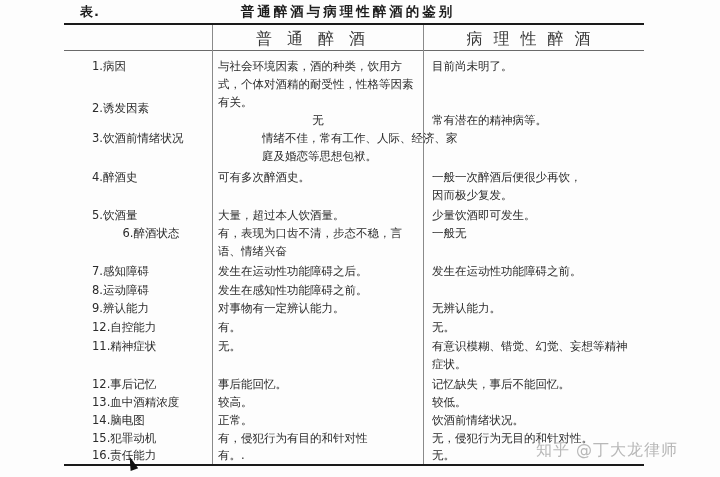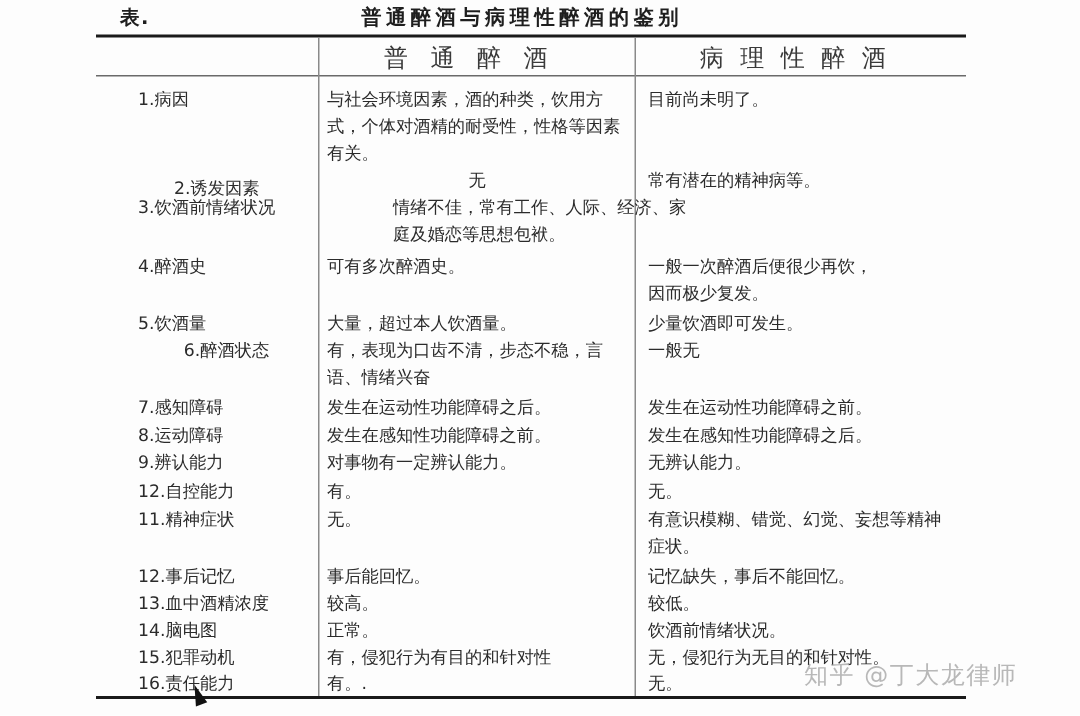--- a/index.html
+++ b/index.html
@@ -57,21 +57,21 @@
   <div class="vline" style="left:212px; top:25px; height:439px;"></div>
   <div class="vline" style="left:423px; top:25px; height:439px;"></div>
 
   <div class="head-cell" style="left:214px; width:208px;">普通醉酒</div>
   <div class="head-cell" style="left:425px; width:218px; letter-spacing:11px;">病理性醉酒</div>
 
   <div class="cell col-a" style="top:57px;">1.病因</div>
   <div class="cell col-b" style="top:57px;">与社会环境因素，酒的种类，饮用方式，个体对酒精的耐受性，性格等因素有关。</div>
   <div class="cell col-c" style="top:57px;">目前尚未明了。</div>
 
-  <div class="cell col-a" style="top:116px;margin-left:24px;">2.诱发因素</div>
+  <div class="cell col-a" style="top:99px;">2.诱发因素</div>
   <div class="cell col-b center" style="top:111px;">无</div>
   <div class="cell col-c" style="top:111px;">常有潜在的精神病等。</div>
 
   <div class="cell col-a" style="top:129px;">3.饮酒前情绪状况</div>
   <div class="cell col-b" style="top:129px;margin-left:44px;">情绪不佳，常有工作、人际、经济、家庭及婚恋等思想包袱。</div>
 
   <div class="cell col-a" style="top:168px;">4.醉酒史</div>
   <div class="cell col-b" style="top:168px;">可有多次醉酒史。</div>
   <div class="cell col-c" style="top:168px; width:160px;">一般一次醉酒后便很少再饮，因而极少复发。</div>
 
@@ -82,21 +82,20 @@
   <div class="cell col-a" style="top:224px;text-align:center;">6.醉酒状态</div>
   <div class="cell col-b" style="top:224px;">有，表现为口齿不清，步态不稳，言语、情绪兴奋</div>
   <div class="cell col-c" style="top:224px;">一般无</div>
 
   <div class="cell col-a" style="top:262px;">7.感知障碍</div>
   <div class="cell col-b" style="top:262px;">发生在运动性功能障碍之后。</div>
   <div class="cell col-c" style="top:262px;">发生在运动性功能障碍之前。</div>
 
   <div class="cell col-a" style="top:281px;">8.运动障碍</div>
   <div class="cell col-b" style="top:281px;">发生在感知性功能障碍之前。</div>
-  <div class="cell col-c" style="top:281px;">发生在感知性功能障碍之后。</div>
 
   <div class="cell col-a" style="top:299px;">9.辨认能力</div>
   <div class="cell col-b" style="top:299px;">对事物有一定辨认能力。</div>
   <div class="cell col-c" style="top:299px;">无辨认能力。</div>
 
   <div class="cell col-a" style="top:318px;">12.自控能力</div>
   <div class="cell col-b" style="top:318px;">有。</div>
   <div class="cell col-c" style="top:318px;">无。</div>
 
   <div class="cell col-a" style="top:337px;">11.精神症状</div>

